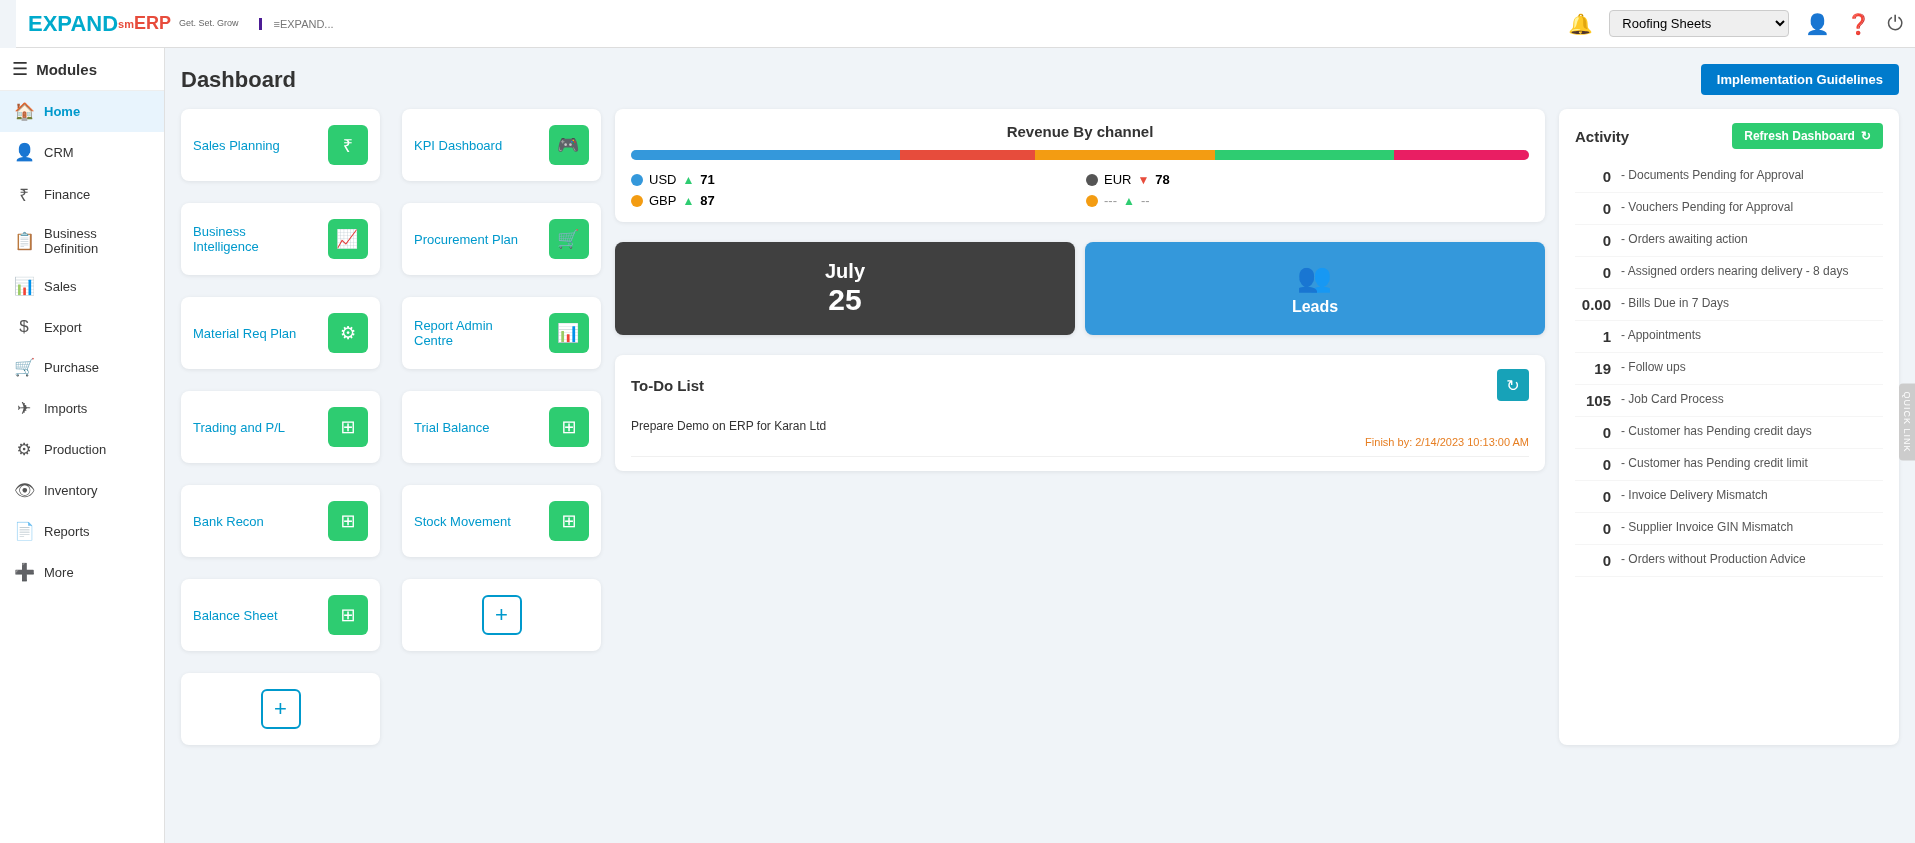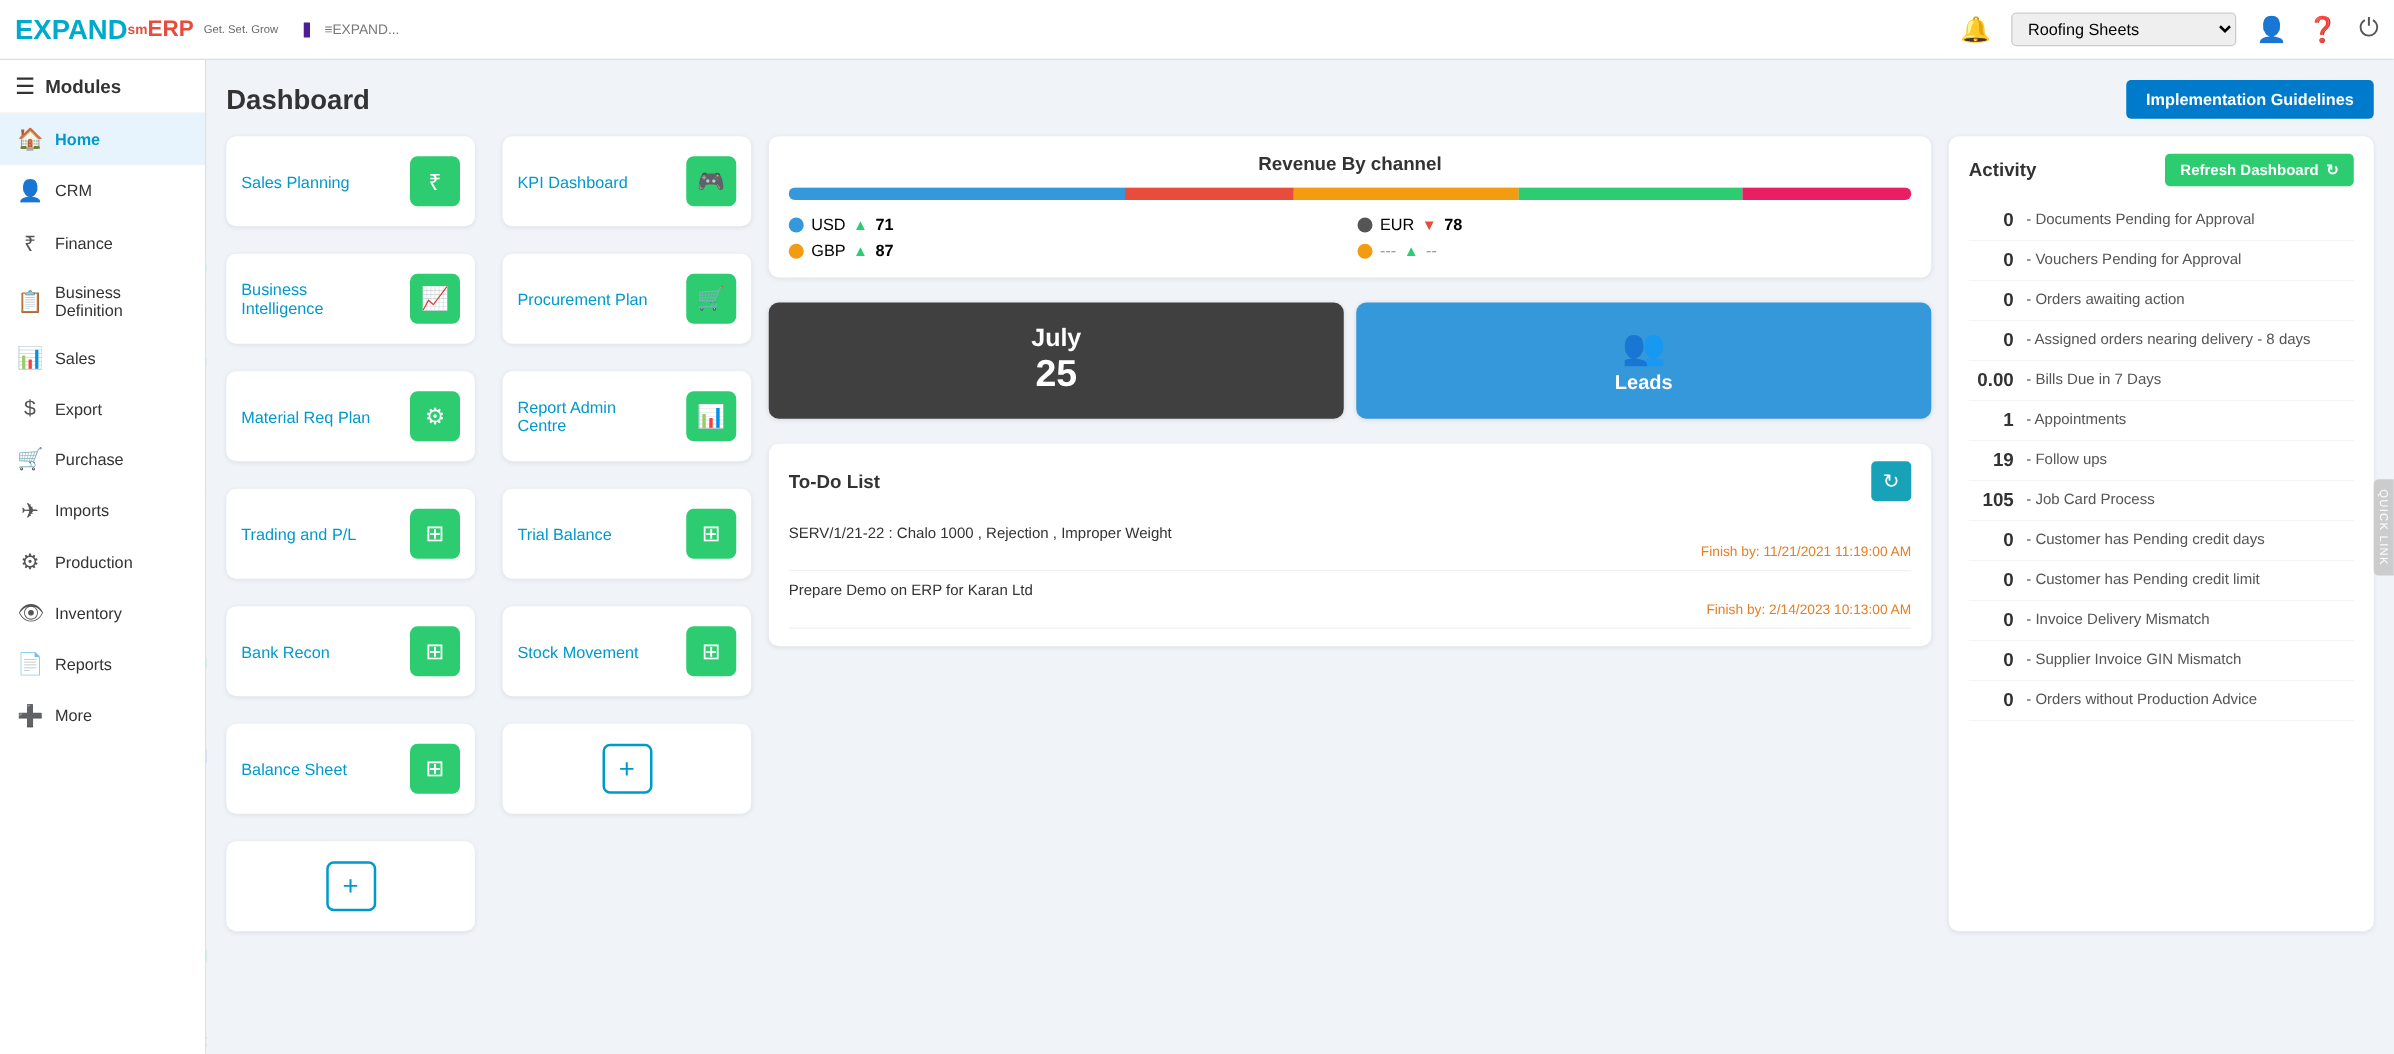--- a/index.html
+++ b/index.html
@@ -2,21 +2,21 @@
 <html><head>
   <meta charset="utf-8">
   <style>
     * { box-sizing: border-box; margin: 0; padding: 0; }
     body { font-family: Arial, sans-serif; font-size: 13px; background: #f0f4f8; overflow: hidden; }
 
     
     .topbar {
       display: flex; align-items: center; background: #fff;
       height: 48px; padding: 0 12px; border-bottom: 1px solid #ddd;
-      position: fixed; top: 0; left: 0; right: 0; z-index: 100;
+      position: fixed; top: 0; left: 16px; right: 0; z-index: 100;
     }
     .topbar-logo { display: flex; align-items: center; gap: 6px; }
     .logo-expand { display: flex; align-items: center; }
     .topbar-right { margin-left: auto; display: flex; align-items: center; gap: 16px; }
     .company-select { padding: 4px 8px; border: 1px solid #ccc; border-radius: 4px; font-size: 13px; min-width: 180px; }
     .topbar-icon { font-size: 20px; color: #555; cursor: pointer; }
     .notification-icon { position: relative; }
 
     
     .sidebar {
@@ -179,21 +179,21 @@
 <div class="topbar">
   <div class="topbar-logo">
     <div class="logo-expand">
       <span style="font-size:22px;font-weight:900;color:#00aacc;">EXPAND</span>
       <span style="font-size:11px;color:#e74c3c;font-weight:900;vertical-align:super;">sm</span>
       <span style="font-size:18px;font-weight:900;color:#e74c3c;">ERP</span>
     </div>
     <div style="display:flex;flex-direction:column;line-height:1.2;margin-left:2px;">
       <span style="font-size:9px;color:#666;">Get. Set. Grow</span>
     </div>
-    <div style="margin-left:14px;padding-left:12px;border-left:5px solid #4c1d95;font-size:11px;color:#777;">
+    <div style="margin-left:14px;padding-left:12px;border-left:3px solid #4c1d95;font-size:11px;color:#777;">
       <span>≡EXPAND...</span>
     </div>
   </div>
   <div class="topbar-right">
     <div class="notification-icon">
       <span style="font-size:20px;color:#555;">🔔</span>
     </div>
     <select class="company-select"><option>Roofing Sheets</option></select>
     <span class="topbar-icon">👤</span>
     <span class="topbar-icon">❓</span>
@@ -367,24 +367,20 @@
           <span class="tile-label">Leads</span>
         </div>
       </div>
 
       <div class="todo-card">
         <div class="todo-header">
           <span class="todo-title">To-Do List</span>
           <button class="refresh-btn">↻</button>
         </div>
         <div class="todo-item">
-          <div class="todo-desc">SERV/1/21-22 : Chalo 1000 , Rejection , Improper Weight</div>
-          <div class="todo-date">Finish by: 11/21/2021 11:19:00 AM</div>
-        </div>
-        <div class="todo-item">
           <div class="todo-desc">Prepare Demo on ERP for Karan Ltd</div>
           <div class="todo-date">Finish by: 2/14/2023 10:13:00 AM</div>
         </div>
       </div>
     </div>
 
     <div class="activity-panel">
       <div class="activity-header">
         <span class="activity-title">Activity</span>
         <button class="refresh-dashboard-btn">

